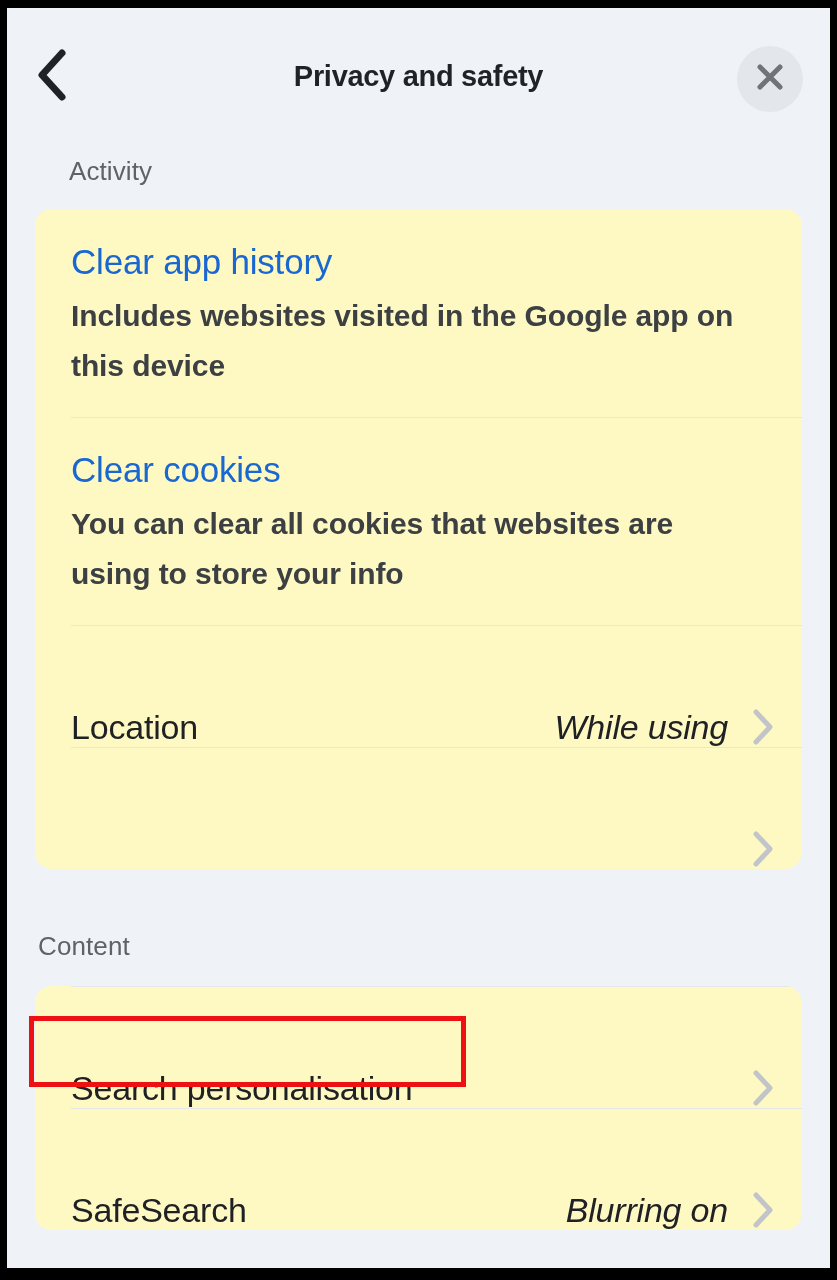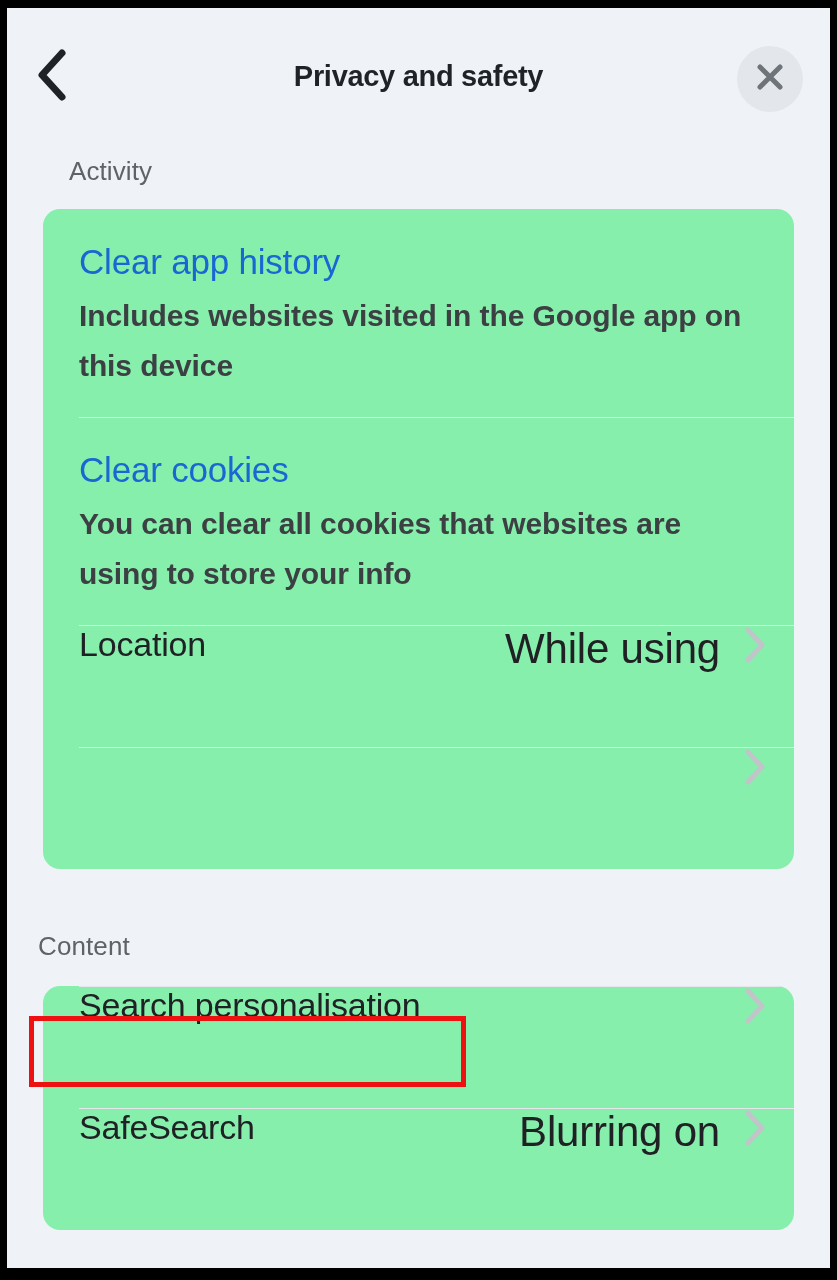--- a/index.html
+++ b/index.html
@@ -83,22 +83,22 @@
     font-size: 26px;
     color: #5f6368;
     padding-left: 62px;
     letter-spacing: 0.1px;
   }
 
   #label-activity { margin-top: 18px; margin-bottom: 22px; }
   #label-content  { margin-top: 62px; margin-bottom: 24px; padding-left: 31px; }
 
   .card {
-    margin: 0 36px;
-    background: #86efac;
+    margin: 0 28px;
+    background: #fef9c3;
     border-radius: 17px;
     overflow: hidden;
   }
 
   
   .row-stacked {
     padding: 28px 36px 26px 36px;
     position: relative;
   }
   .row-stacked + .row-stacked::before,
@@ -126,40 +126,41 @@
     margin-top: 4px;
     letter-spacing: -0.1px;
     max-width: 672px;
     font-weight: bold;
   }
 
   
   .row-simple {
     position: relative;
     display: flex;
-    align-items: flex-start;
+    align-items: flex-end;
     min-height: 122px;
     padding: 0 26px 0 36px;
   }
 
   .row-title {
     font-size: 34px;
     color: #202124;
     letter-spacing: -0.2px;
     flex: 0 0 auto;
   }
 
   .row-spacer { flex: 1 1 auto; }
 
   .row-value {
-    font-size: 42px;
+    font-size: 34px;
     color: #202124;
     letter-spacing: -0.2px;
     margin-right: 22px;
     white-space: nowrap;
+    font-style: italic;
   }
 
   .chev {
     flex: 0 0 auto;
     width: 26px;
     height: 40px;
     display: flex;
     align-items: center;
     justify-content: center;
   }

